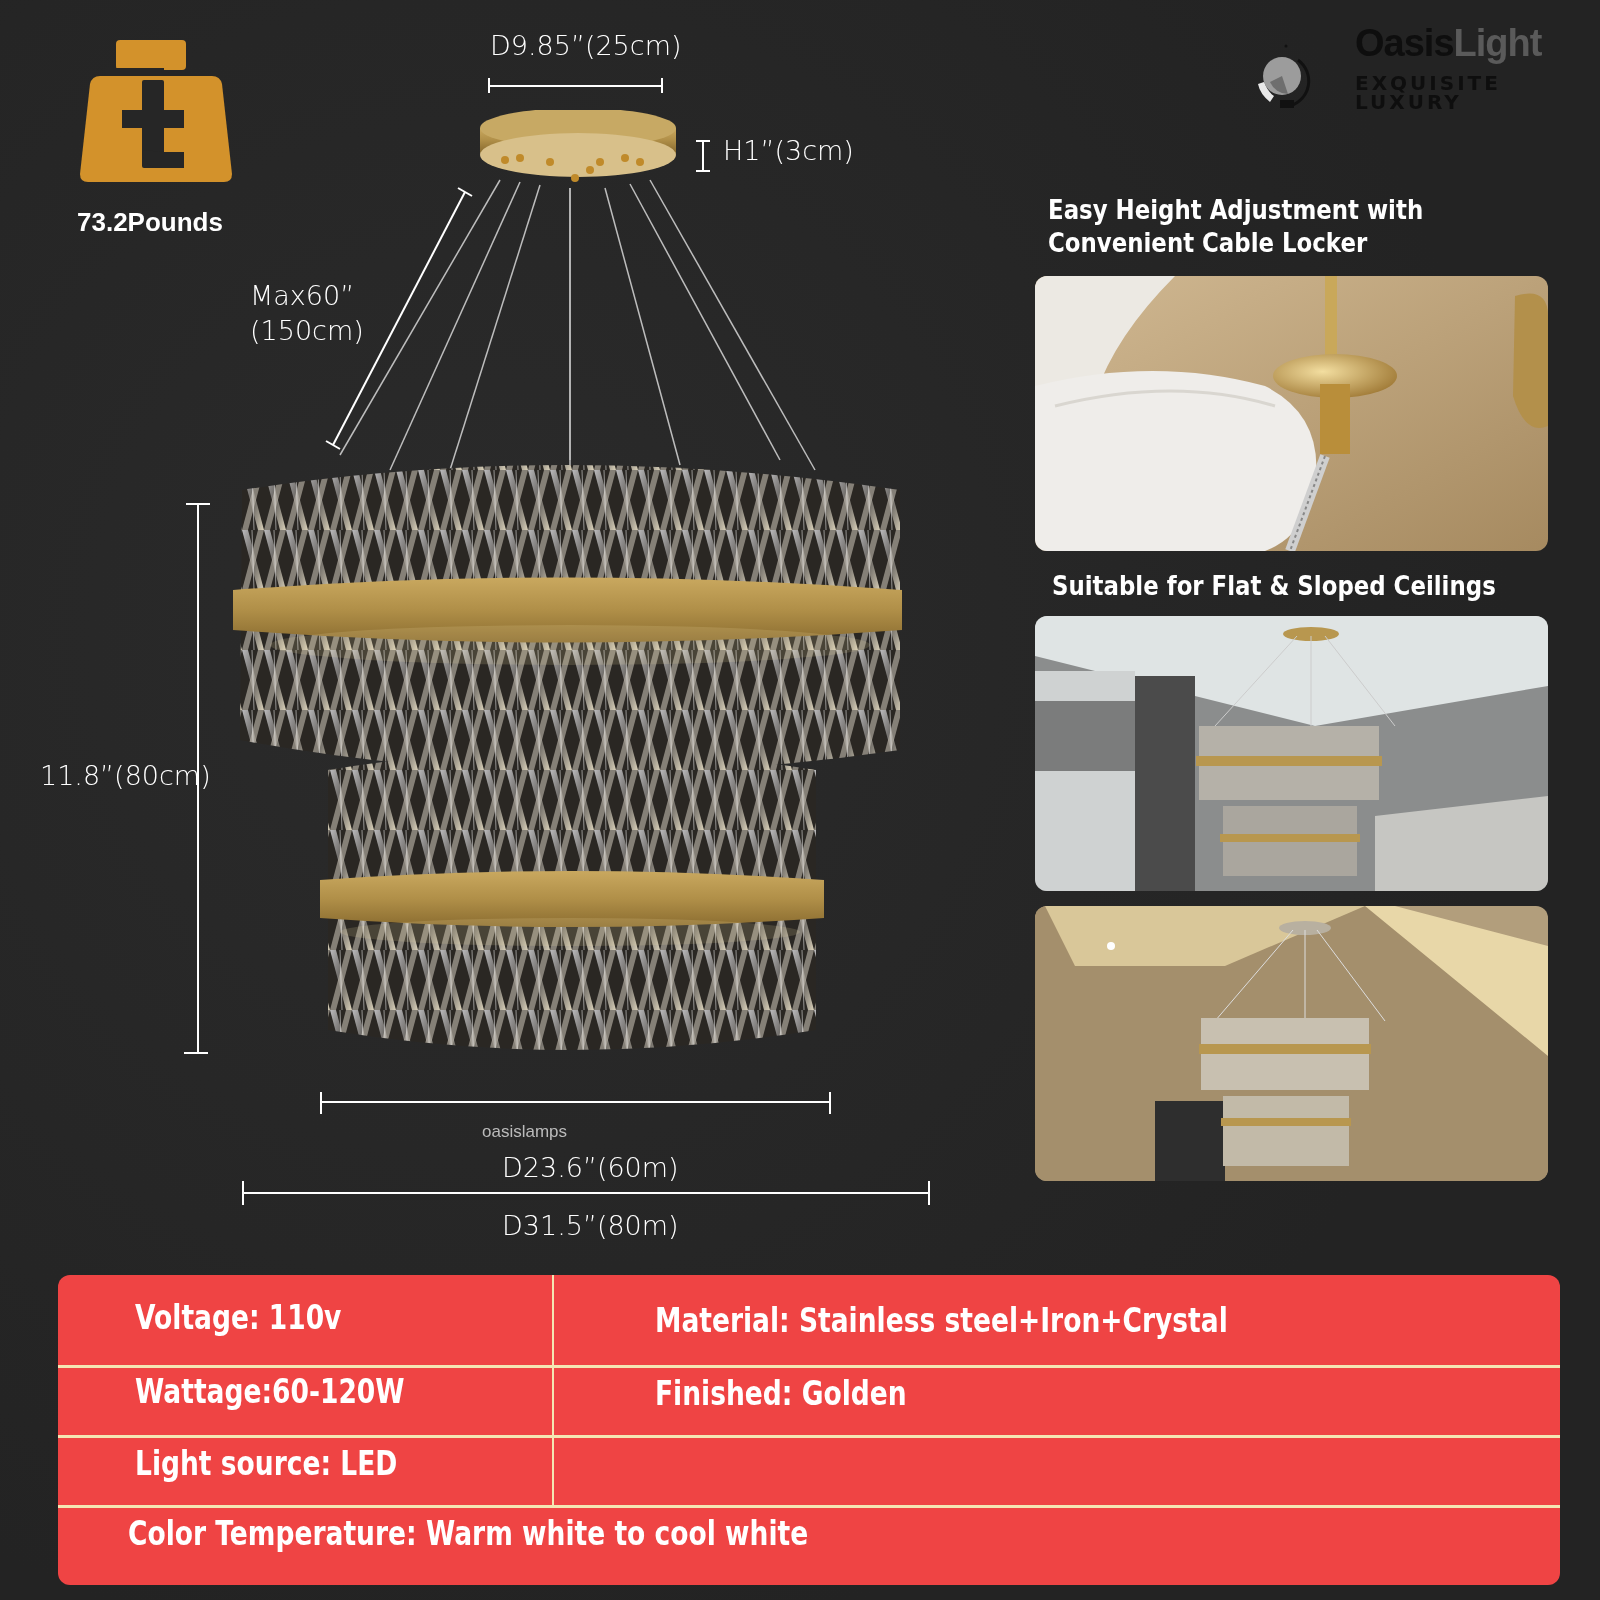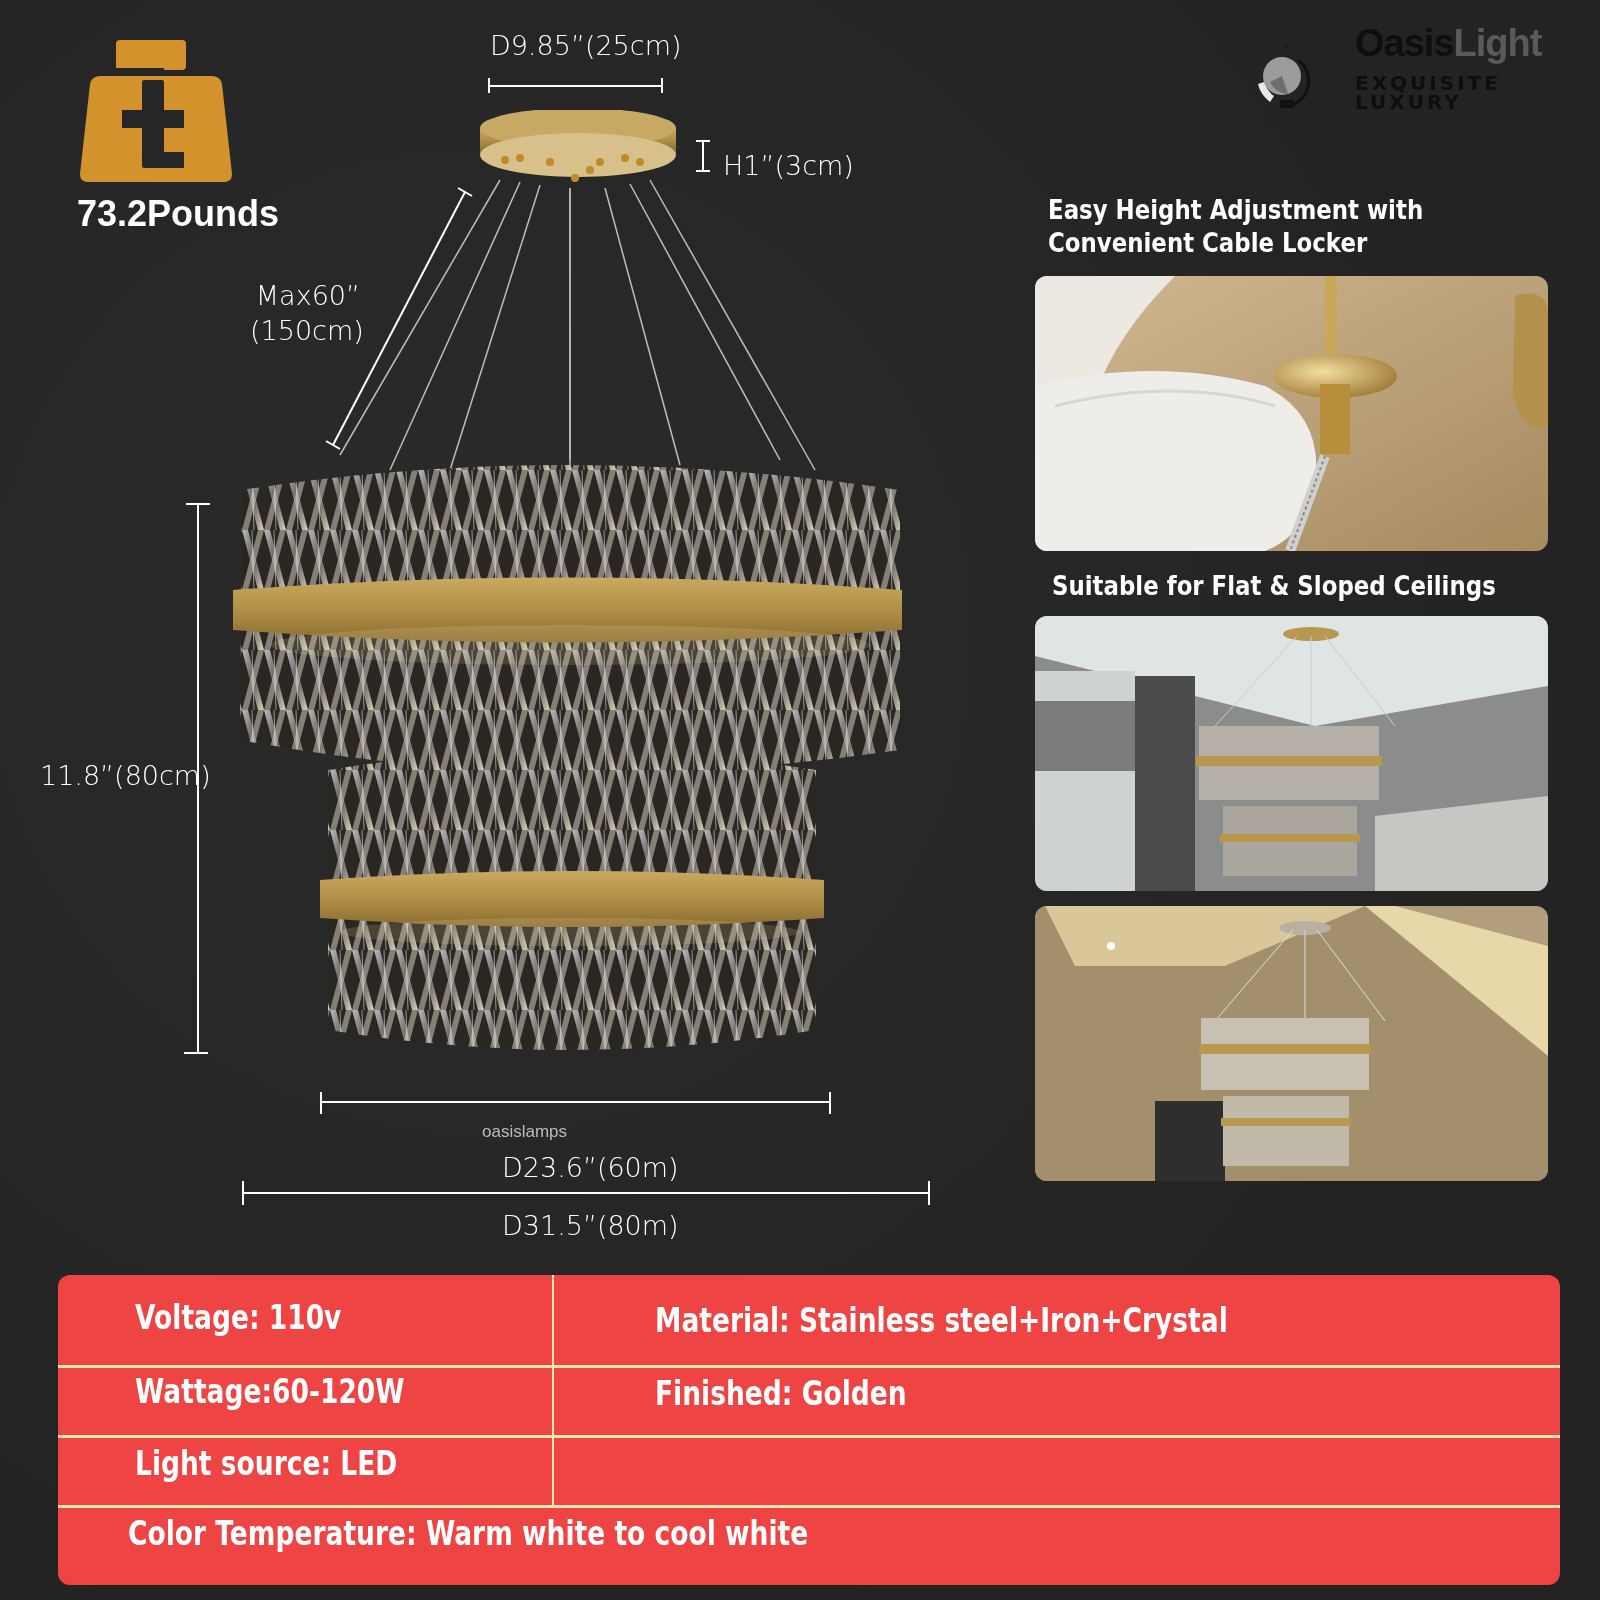--- a/index.html
+++ b/index.html
@@ -20,21 +20,21 @@
     font-weight: 300;
   }
   .hline { position: absolute; height: 2px; background: #fff; }
   .vline { position: absolute; width: 2px; background: #fff; }
   .tick-v { position: absolute; width: 2px; background: #fff; }
   .tick-h { position: absolute; height: 2px; background: #fff; }
 
   
   .weight-icon { left: 80px; top: 40px; width: 152px; height: 142px; }
   .weight-label {
-    left: 77px; top: 193px; font-size: 36px; font-weight: bold;
+    left: 77px; top: 207px; font-size: 26px; font-weight: bold;
     font-family: "Liberation Sans", sans-serif;
   }
 
   
   .brand { left: 1250px; top: 22px; width: 340px; height: 100px; }
   .brand-name {
     position: absolute; left: 105px; top: 0; font-size: 38px; font-weight: bold;
     letter-spacing: -1px; font-family: "Liberation Sans", sans-serif;
   }
   .brand-name .b1 { color: #0e0e0e; }
@@ -106,23 +106,23 @@
 </div>
 
 <div class="abs dim-text" style="left:490px;top:30px;">D9.85”(25cm)</div>
 <div class="hline" style="left:488px;top:85px;width:175px;"></div>
 <div class="tick-v" style="left:488px;top:78px;height:15px;"></div>
 <div class="tick-v" style="left:661px;top:78px;height:15px;"></div>
 
 <div class="vline" style="left:702px;top:140px;height:32px;"></div>
 <div class="tick-h" style="left:696px;top:140px;width:14px;"></div>
 <div class="tick-h" style="left:696px;top:170px;width:14px;"></div>
-<div class="abs dim-text" style="left:723px;top:150px;">H1”(3cm)</div>
-
-<div class="abs dim-text" style="left:250px;top:278px;text-align:right;width:110px;line-height:35px;">
+<div class="abs dim-text" style="left:723px;top:135px;">H1”(3cm)</div>
+
+<div class="abs dim-text" style="left:250px;top:278px;text-align:left;width:110px;line-height:35px;">
   <div>Max60”</div>
   <div>(150cm)</div>
 </div>
 
 <div class="abs dim-text" style="left:40px;top:760px;">11.8”(80cm)</div>
 <div class="vline" style="left:197px;top:504px;height:550px;"></div>
 <div class="tick-h" style="left:186px;top:503px;width:24px;"></div>
 <div class="tick-h" style="left:184px;top:1052px;width:24px;"></div>
 
 <svg class="abs" style="left:220px;top:110px" width="720" height="960" viewBox="0 0 720 960">

